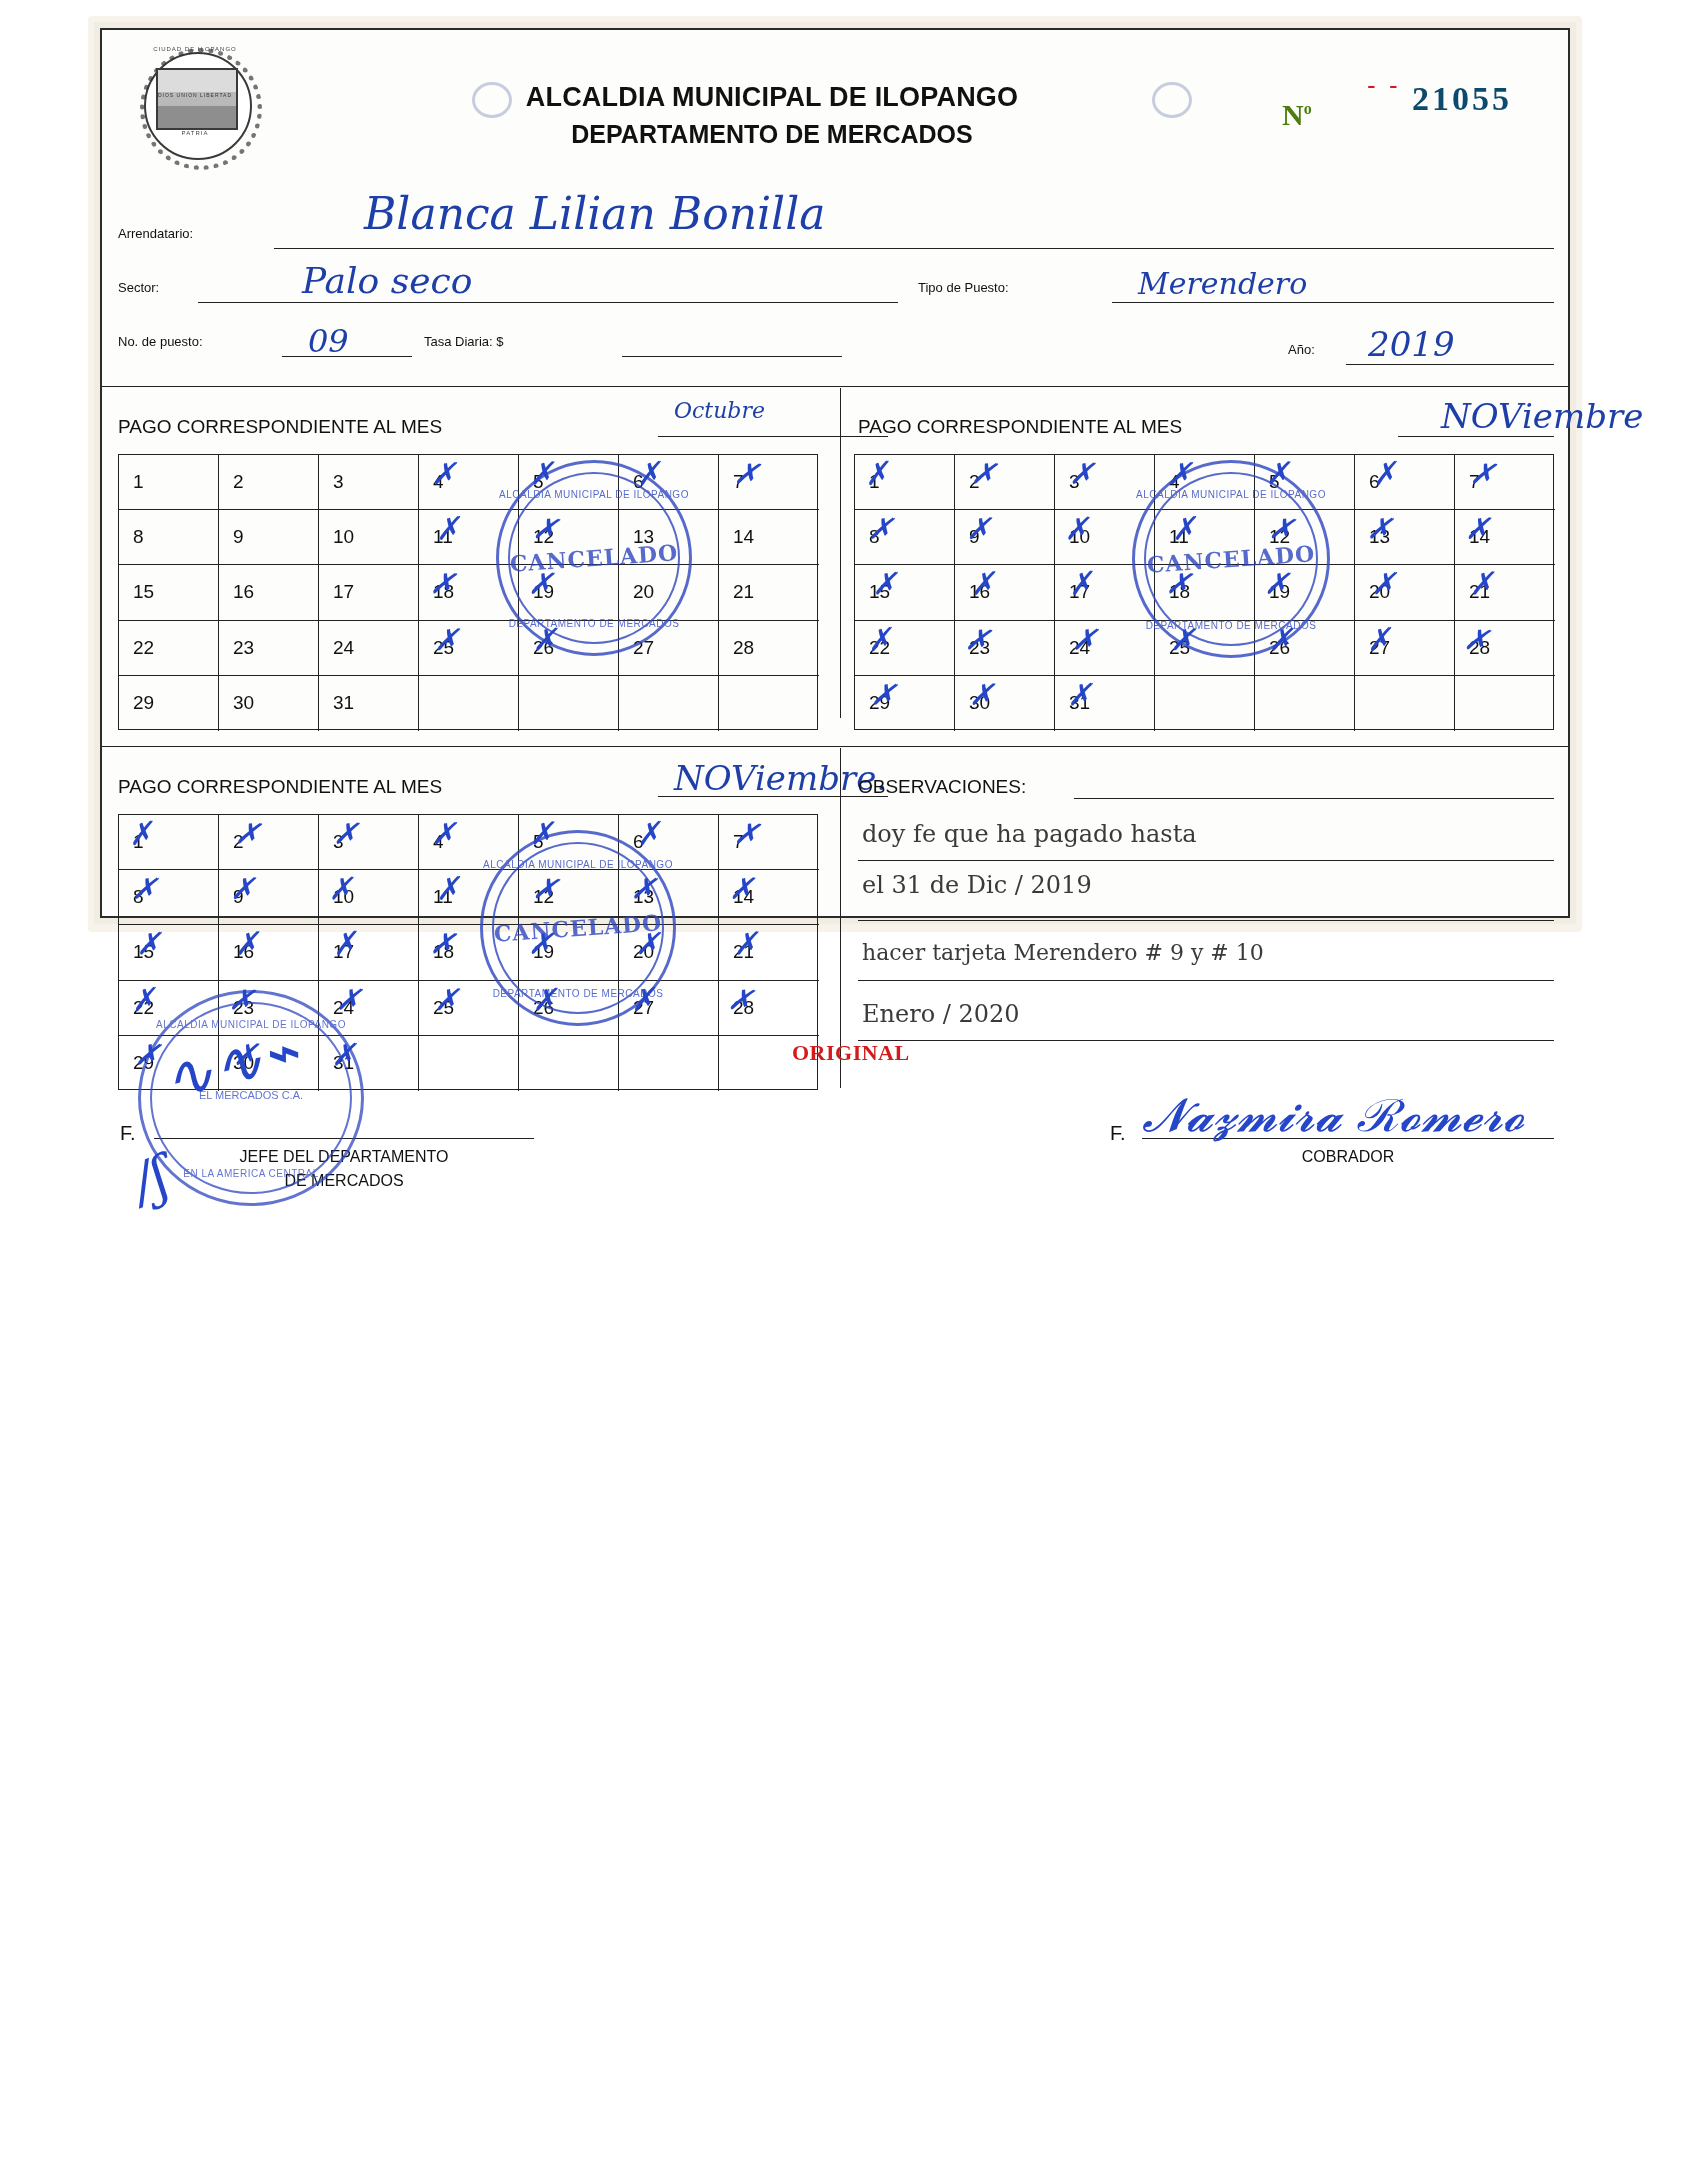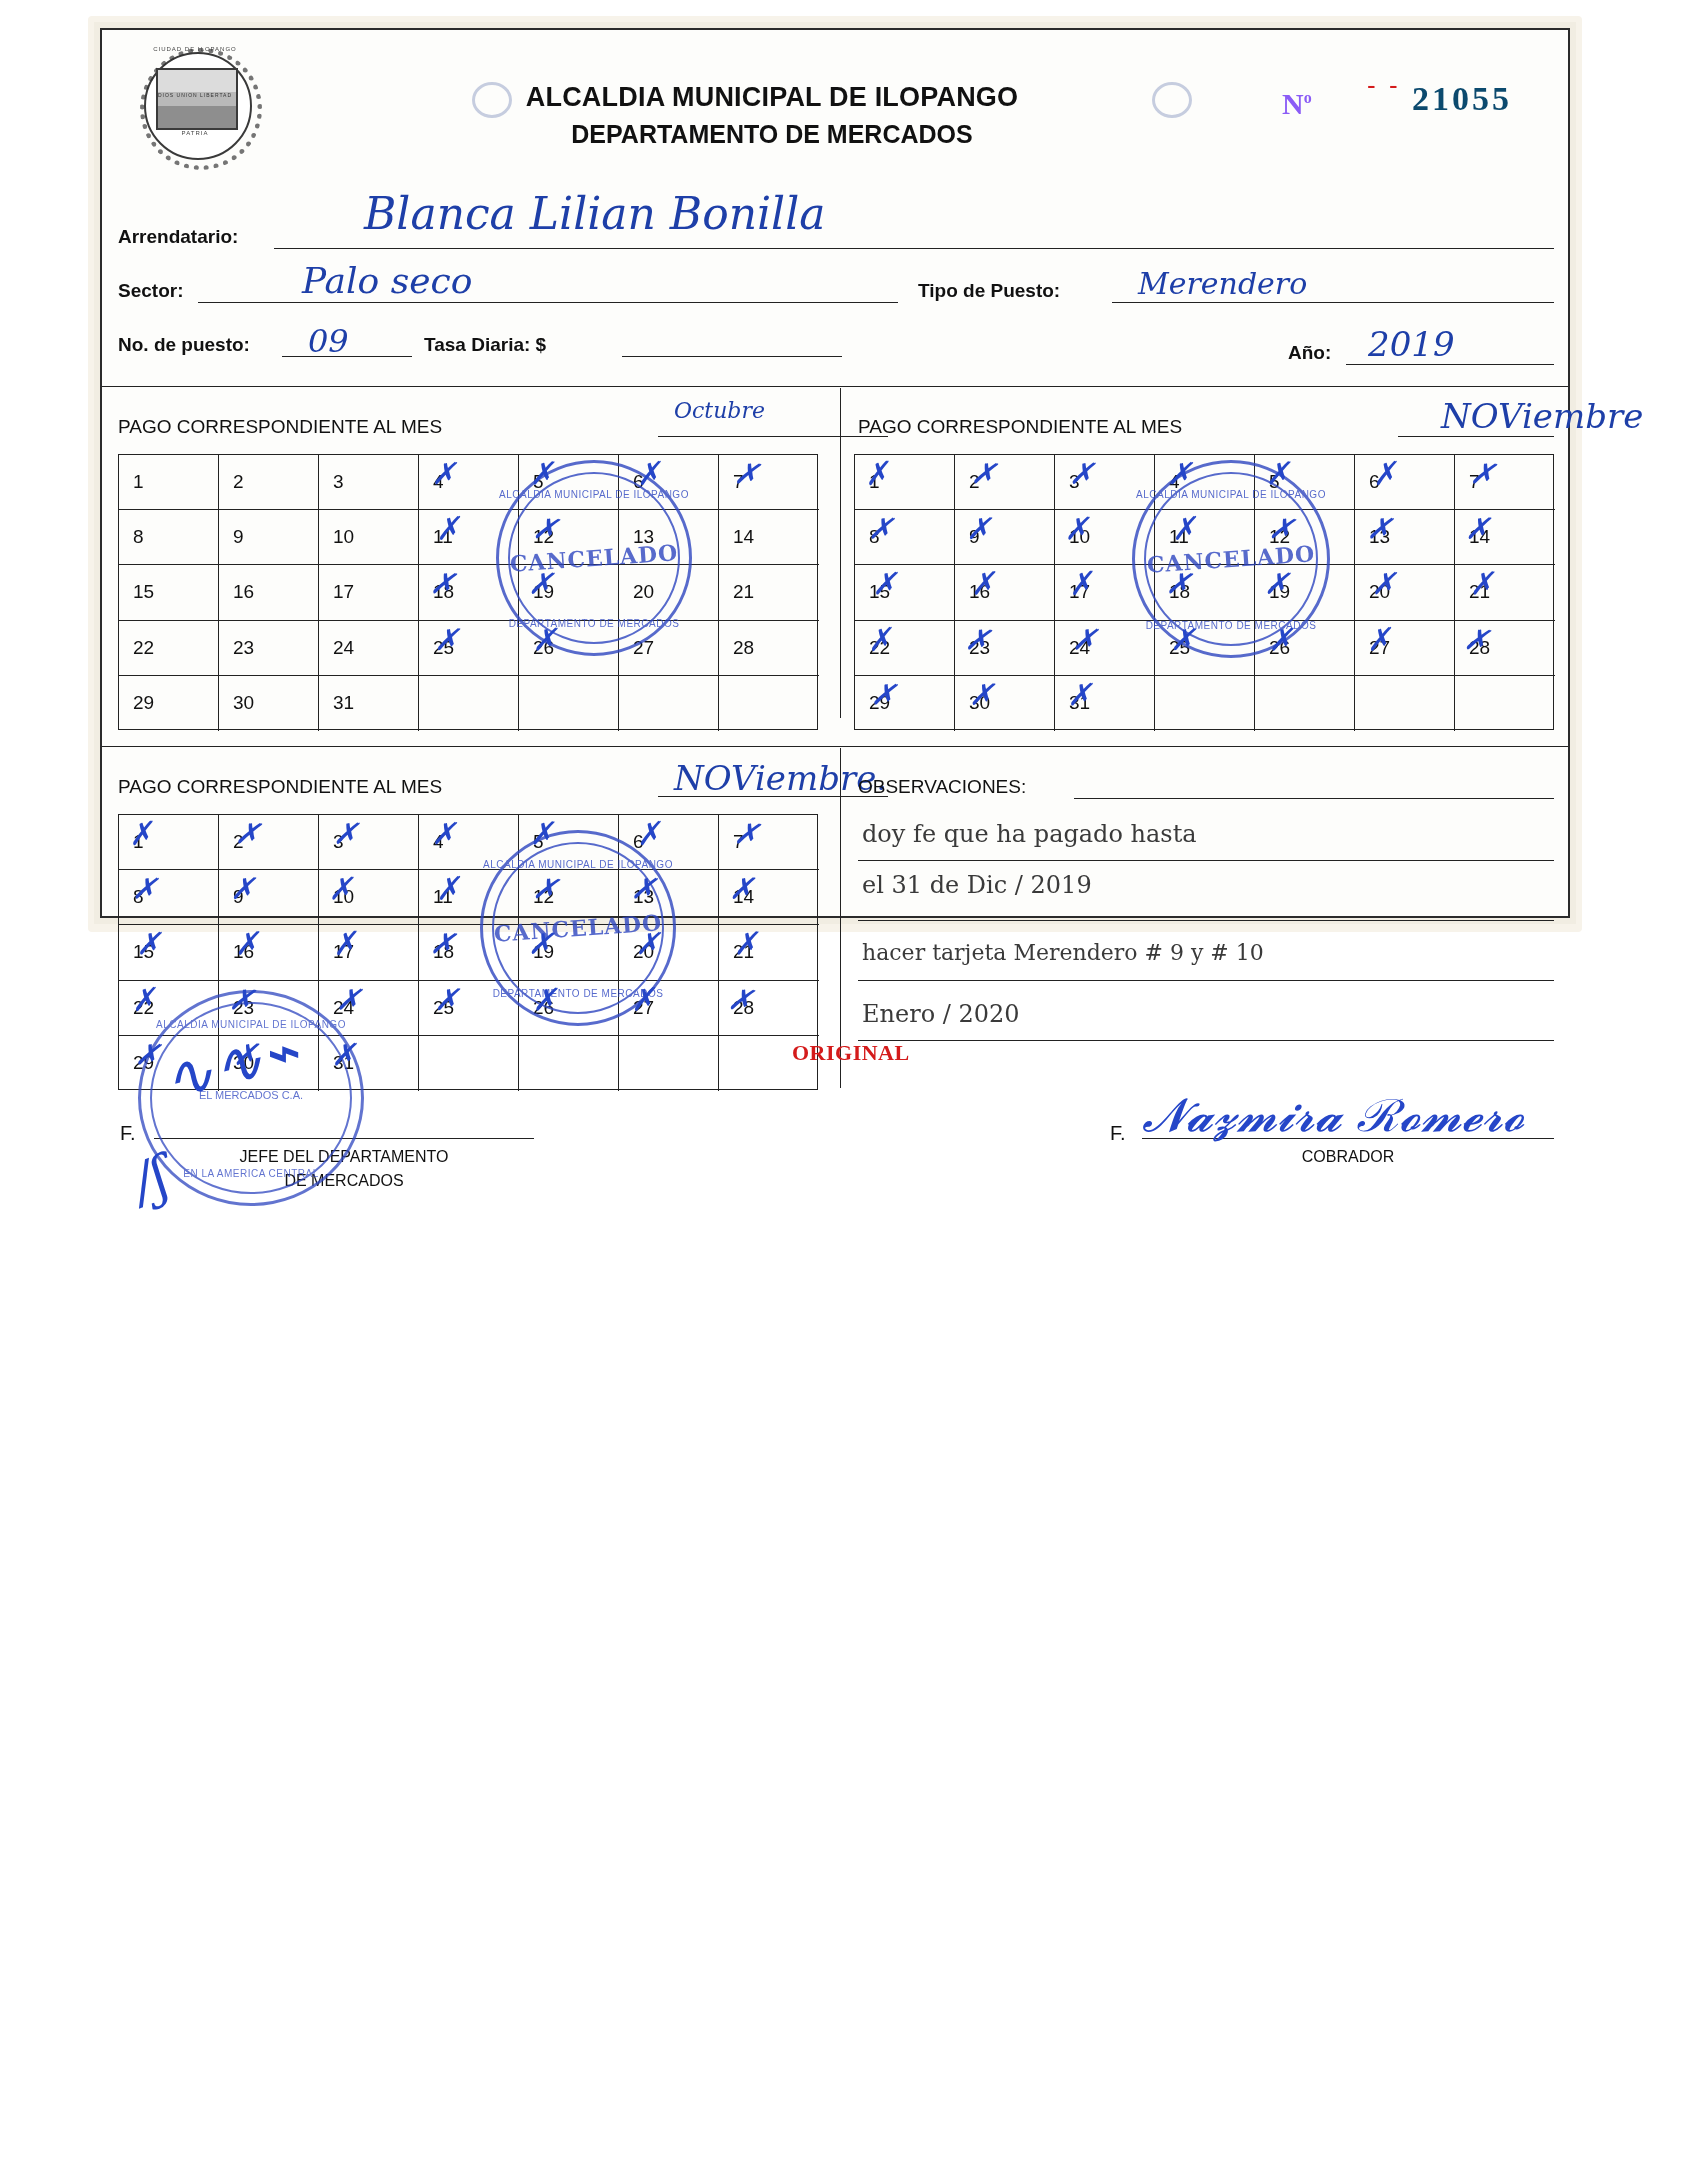--- a/index.html
+++ b/index.html
@@ -81,22 +81,22 @@
     font-size: 27px; font-weight: bold; color: #111;
     letter-spacing: .2px;
   }
   .title2 {
     position: absolute;
     left: 200px; top: 90px; width: 940px;
     text-align: center;
     font-size: 25px; font-weight: bold; color: #111;
   }
   .nolabel {
-    position: absolute; left: 1180px; top: 57px;
-    font-size: 30px; font-weight: bold; color: #8b5cf6;
+    position: absolute; left: 1180px; top: 68px;
+    font-size: 30px; font-weight: bold; color: #4d7c0f;
     font-family: "Liberation Serif", serif;
   }
   .nolabel sup { font-size: 16px; }
   .nonum {
     position: absolute; left: 1310px; top: 50px;
     font-size: 34px; font-weight: bold; color: #0c4a6e;
     letter-spacing: 3px;
     font-family: "Liberation Serif", serif;
   }
   .nodash {
@@ -110,21 +110,21 @@
     border-radius: 50%;
     opacity: .55;
     background: rgba(255,255,255,0.2);
   }
   .hdr-smudge-l { left: 370px; }
   .hdr-smudge-r { left: 1050px; }
 
   
   .fld-label {
     position: absolute;
-    font-size: 19px; color: #111; font-weight: bold;
+    font-size: 13px; color: #111;
   }
   .fld-rule {
     position: absolute;
     border-bottom: 1.5px solid #222;
     height: 0;
   }
   .hw {
     position: absolute;
     color: #1e3fa8;
     font-family: "DejaVu Serif", serif;

